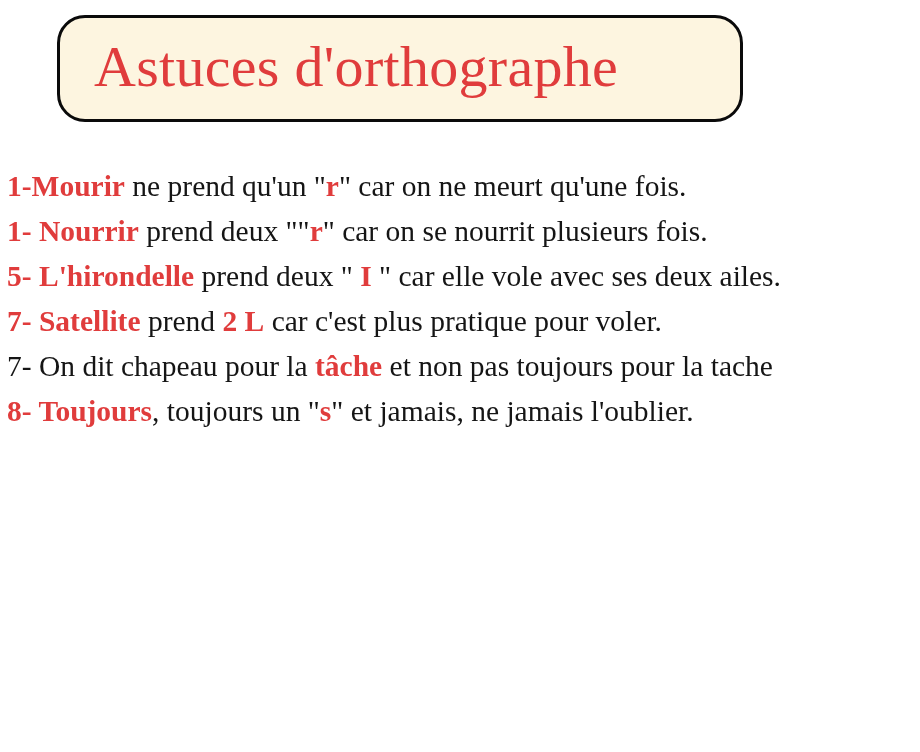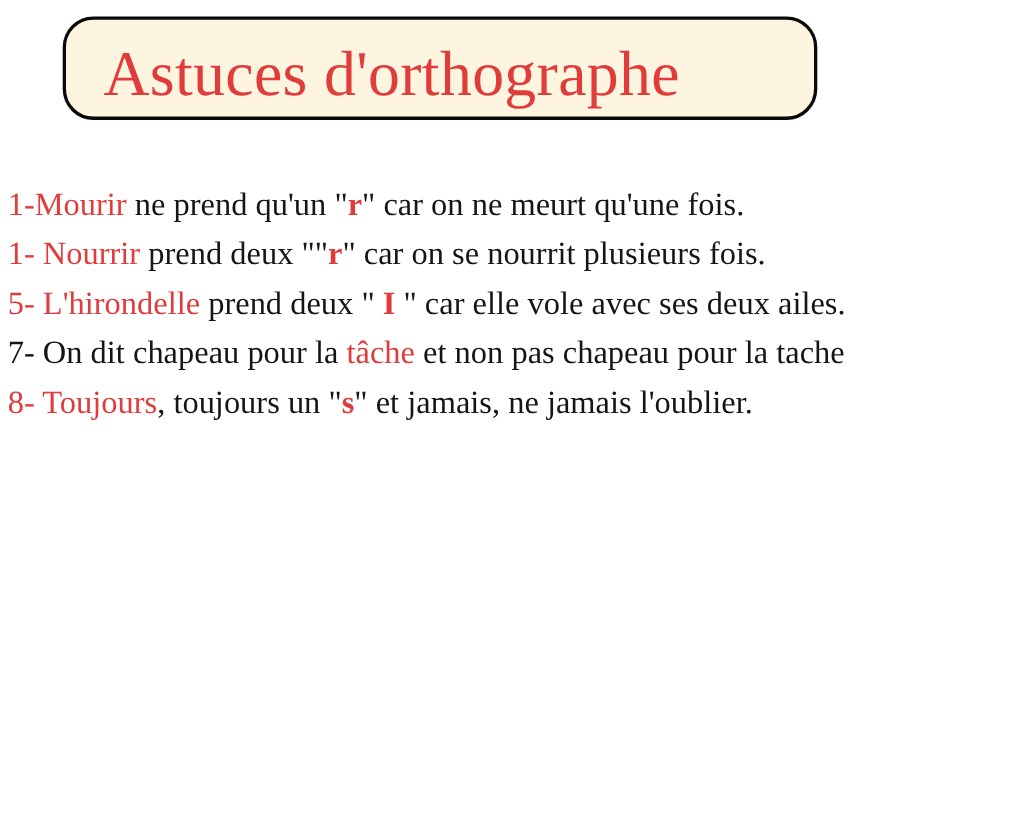--- a/index.html
+++ b/index.html
@@ -13,21 +13,21 @@
       position: relative;
       overflow: hidden;
       font-family: "Liberation Serif", "DejaVu Serif", serif;
       color: #151515;
     }
     .title-box {
       position: absolute;
       left: 57px;
       top: 15px;
       width: 686px;
-      height: 94px;
+      height: 107px;
       background: #fdf5e0;
       border: 3px solid #0a0a0a;
       border-radius: 28px;
       box-sizing: border-box;
       display: flex;
       align-items: center;
     }
     .title-text {
       position: absolute;
       left: 34px;
@@ -46,21 +46,21 @@
       width: 910px;
       font-size: 29.5px;
       line-height: 45px;
     }
     .tip {
       margin: 0;
       padding: 0;
     }
     .hl {
       color: #e03c3c;
-      font-weight: normal;
+      font-weight: bold;
     }
     .hl-soft {
       color: #e03c3c;
       font-weight: bold;
     }
   </style>
 </head>
 <body>
 
 <div class="title-box">
@@ -70,17 +70,18 @@
 <div class="tips">
   <p class="tip"><span class="hl">1-Mourir</span><span> ne prend qu'un "</span><span class="hl-soft">r</span><span>" car on ne meurt qu'une fois.</span></p>
 
   <p class="tip"><span class="hl">1- Nourrir</span><span> prend deux ""</span><span class="hl-soft">r</span><span>" car on se nourrit plusieurs fois.</span></p>
 
 
   <p class="tip"><span class="hl">5- L'hirondelle</span><span> prend deux " </span><span class="hl-soft">I</span><span> " car elle vole avec ses deux ailes.</span></p>
 
 
 
+  <p class="tip"><span class="hl">7- Satellite</span><span> prend </span><span class="hl-soft">2 L</span><span> car c'est plus pratique pour voler.</span></p>
 
-  <p class="tip"><span>7- On dit chapeau pour la </span><span class="hl">tâche</span><span> et non pas chapeau pour la tache</span></p>
+  <p class="tip"><span>7- On dit chapeau pour la </span><span class="hl">tâche</span><span> et non pas toujours pour la tache</span></p>
 
   <p class="tip"><span class="hl">8- Toujours</span><span>, toujours un "</span><span class="hl-soft">s</span><span>" et jamais, ne jamais l'oublier.</span></p>
 </div>
 
 </body></html>

